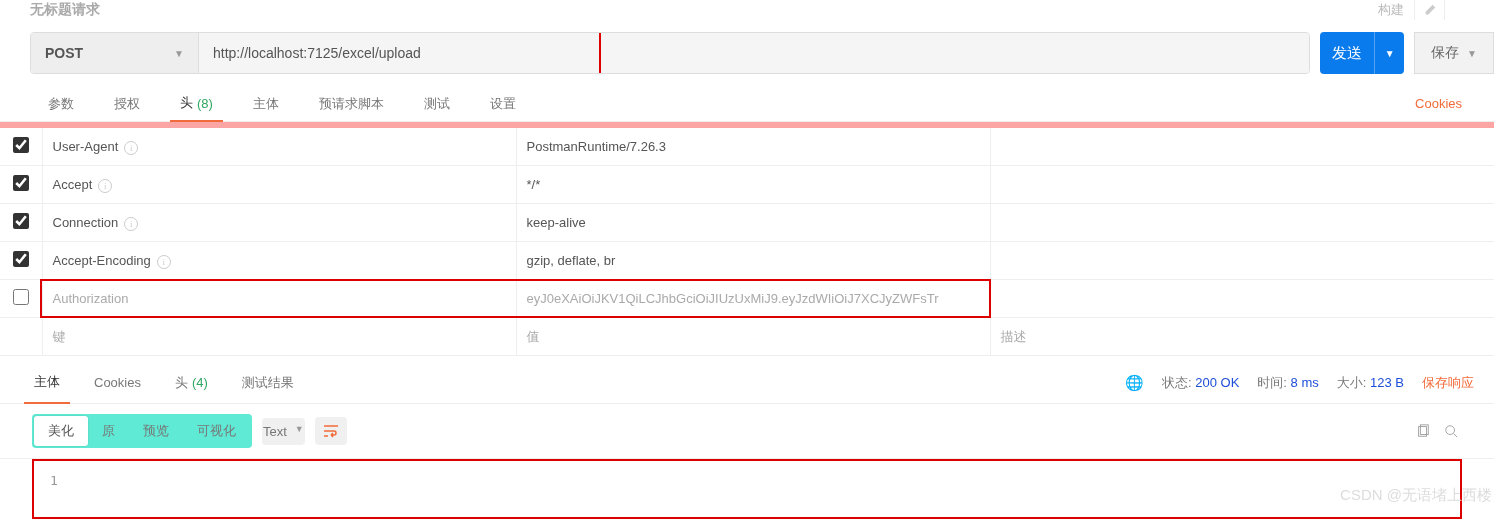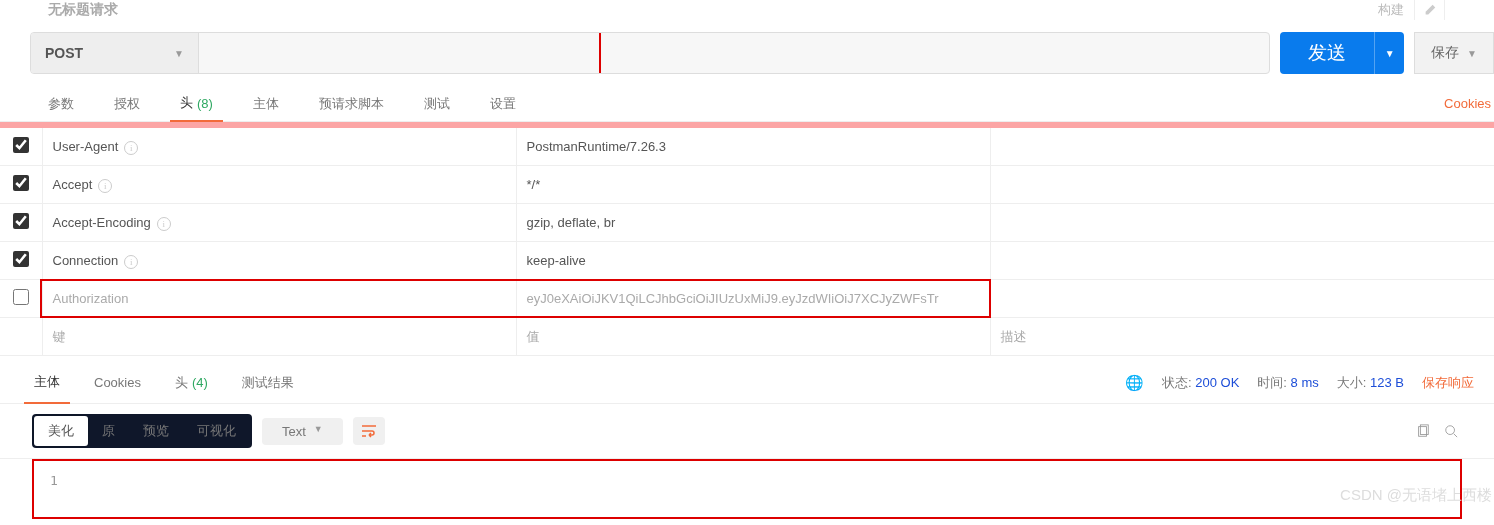--- a/index.html
+++ b/index.html
@@ -1,34 +1,34 @@
 <!DOCTYPE html>
 <html><head>
 <meta charset="utf-8">
 <style>
   * { box-sizing: border-box; margin: 0; padding: 0; }
   body { font-family: -apple-system, BlinkMacSystemFont, "Segoe UI", Arial, sans-serif; font-size: 13px; color: #333; background: #fff; width: 1494px; }
   
-  .top-row { display: flex; align-items: center; padding: 0 20px 0 48px; height: 20px; }
+  .top-row { display: flex; align-items: center; padding: 0 20px 0 30px; height: 20px; }
   .page-title { color: #aaa; font-size: 14px; font-weight: 600; }
   .build-label { margin-left: auto; margin-right: 10px; color: #bbb; font-size: 13px; }
   .top-icon { width: 30px; height: 20px; border-left: 1px solid #eee; display: flex; align-items: center; justify-content: center; color: #ccc; }
 
   .request-bar { display: flex; align-items: center; padding: 12px 0 12px 30px; gap: 10px; }
   .url-group { display: flex; border: 1px solid #ddd; background: #f7f7f7; border-radius: 4px; overflow: hidden; flex: 1; height: 42px; position: relative; }
   .url-highlight { position: absolute; border: 2px solid #d00; width: 575px; height: 72px; left: -5px; top: -15px; pointer-events: none; z-index: 5; }
   .method-select { width: 168px; border: none; border-right: 1px solid #ddd; display: flex; align-items: center; justify-content: space-between; padding: 0 14px; font-weight: 600; font-size: 14px; color: #555; background: #eee; cursor: pointer; }
   .method-select .caret { color: #999; font-size: 10px; }
   .url-input { flex: 1; border: none; background: #f5f5f5; padding: 0 14px; font-size: 14px; color: #555; outline: none; }
   .send-btn { display: flex; align-items: center; height: 42px; background: #097bed; color: #fff; border: none; border-radius: 4px; overflow: hidden; cursor: pointer; }
-  .send-btn .send-label { padding: 0 28px; font-size: 19px; font-weight: 500; }
+  .send-btn .send-label { padding: 0 12px; font-size: 15px; font-weight: 500; }
   .send-btn .caret-box { width: 30px; height: 100%; border-left: 1px solid rgba(255,255,255,0.3); display: flex; align-items: center; justify-content: center; font-size: 10px; }
   .save-btn { display: flex; align-items: center; height: 42px; background: #f2f2f2; border: 1px solid #ddd; border-radius: 0; padding: 0 16px; color: #666; font-size: 14px; cursor: pointer; }
 
-  .tabs-row { display: flex; align-items: center; border-bottom: 1px solid #eee; padding: 0 3px 0 38px; height: 36px; position: relative; }
+  .tabs-row { display: flex; align-items: center; border-bottom: 1px solid #eee; padding: 0 32px 0 38px; height: 36px; position: relative; }
   .tabs-row .tab { padding: 0 10px; margin-right: 20px; height: 100%; display: flex; align-items: center; color: #777; cursor: pointer; font-size: 13px; }
   .tabs-row .tab.active { color: #333; border-bottom: 2px solid #f26b3a; margin-bottom: -1px; }
   .tabs-row .tab .count { color: #2fa862; margin-left: 4px; }
   .cookies-link { margin-left: auto; color: #f26b3a; font-size: 13px; cursor: pointer; }
 
   .headers-table { width: 100%; border-collapse: collapse; }
   .headers-table td { border: 1px solid #eee; padding: 9px 10px; font-size: 13px; color: #555; height: 38px; }
   .headers-table .chk-cell { width: 42px; text-align: center; border-left: none; }
   .headers-table .chk-cell input[type=checkbox] { width: 16px; height: 16px; accent-color: #333; cursor: pointer; }
   .headers-table .key-cell { width: 474px; }
@@ -42,24 +42,24 @@
   .resp-tabs-row { display: flex; align-items: center; border-bottom: 1px solid #eee; padding: 0 20px 0 24px; height: 42px; margin-top: 6px; }
   .resp-tabs-row .rtab { padding: 0 10px; margin-right: 14px; height: 100%; display: flex; align-items: center; color: #777; cursor: pointer; font-size: 13px; }
   .resp-tabs-row .rtab.active { color: #333; border-bottom: 2px solid #f26b3a; margin-bottom: -1px; }
   .resp-tabs-row .rtab .count { color: #2fa862; margin-left: 4px; }
   .resp-meta { margin-left: auto; display: flex; align-items: center; gap: 18px; font-size: 13px; color: #777; }
   .resp-meta .globe { font-size: 15px; color: #999; }
   .resp-meta .val { color: #1d4ed8; }
   .save-resp { color: #f26b3a; cursor: pointer; font-weight: 500; }
 
   .body-toolbar { display: flex; align-items: center; padding: 10px 32px; gap: 10px; border-bottom: 1px solid #eee; }
-  .btab-group { display: flex; background: #0f172a; border-radius: 4px; padding: 2px; }
+  .btab-group { display: flex; background: #5eead4; border-radius: 4px; padding: 2px; }
   .btab { padding: 6px 14px; color: #777; font-size: 13px; cursor: pointer; border-radius: 3px; }
   .btab.active { background: #fff; color: #555; box-shadow: 0 0 2px rgba(0,0,0,0.15); }
-  .text-select { display: flex; padding: 6px 20px; background: #f0f0f0; border-radius: 4px; color: #777; cursor: pointer; font-size: 13px; gap: 8px; }
+  .text-select { display: flex; padding: 6px 1px; background: #f0f0f0; border-radius: 4px; color: #777; cursor: pointer; font-size: 13px; gap: 8px; }
   .wrap-btn { padding: 4px 8px; background: #f0f0f0; border-radius: 4px; color: #f26b3a; cursor: pointer; width: 32px; height: 28px; display: flex; align-items: center; justify-content: center; }
   .copy-row { margin-left: auto; display: flex; gap: 6px; color: #999; }
   .copy-row .ico { width: 22px; height: 22px; display: flex; align-items: center; justify-content: center; cursor: pointer; }
 
   .resp-body { position: relative; margin: 0 32px; border: 2px solid #d00; padding: 12px 16px; min-height: 60px; font-family: Consolas, monospace; font-size: 13px; }
   .resp-body .ln { color: #999; display: inline-block; width: 20px; }
   
   .watermark { position: absolute; right: 2px; bottom: 20px; color: #ddd; font-size: 15px; pointer-events: none; }
 </style>
 </head>
@@ -76,20 +76,21 @@
   <span class="top-icon"></span>
 </div>
 
 <div class="request-bar">
   <div class="url-group">
     <div class="url-highlight"></div>
     <div class="method-select">
       <span>POST</span>
       <span class="caret">▼</span>
     </div>
+    <input class="url-input" value="http://localhost:7125/excel/upload" style="">
   </div>
   <button class="send-btn">
     <span class="send-label">发送</span>
     <span class="caret-box">▼</span>
   </button>
   <button class="save-btn">
     <span>保存</span>
     <span style="margin-left:8px;font-size:10px;color:#999">▼</span>
   </button>
 </div>
@@ -117,28 +118,28 @@
     <td class="desc-cell" style="border-top:0"></td>
   </tr>
   <tr>
     <td class="chk-cell"><input type="checkbox" checked="" style=""></td>
     <td class="key-cell"><span>Accept</span><span class="info-ic">i</span></td>
     <td class="val-cell">*/*</td>
     <td class="desc-cell"></td>
   </tr>
   <tr>
     <td class="chk-cell"><input type="checkbox" checked="" style=""></td>
+    <td class="key-cell"><span>Connection</span><span class="info-ic">i</span></td>
+    <td class="val-cell">keep-alive</td>
+    <td class="desc-cell"></td>
+  </tr>
+  <tr>
+    <td class="chk-cell"><input type="checkbox" checked="" style=""></td>
     <td class="key-cell"><span>Accept-Encoding</span><span class="info-ic">i</span></td>
     <td class="val-cell">gzip, deflate, br</td>
-    <td class="desc-cell"></td>
-  </tr>
-  <tr>
-    <td class="chk-cell"><input type="checkbox" checked="" style=""></td>
-    <td class="key-cell"><span>Connection</span><span class="info-ic">i</span></td>
-    <td class="val-cell">keep-alive</td>
     <td class="desc-cell"></td>
   </tr>
   <tr class="auth-row">
     <td class="chk-cell"><input type="checkbox" style="accent-color: rgb(204, 204, 204);"></td>
     <td class="key-cell">Authorization</td>
     <td class="val-cell"><span>eyJ0eXAiOiJKV1QiLCJhbGciOiJIUzUxMiJ9.eyJzdWIiOiJ7XCJyZWFsTr</span><div class="auth-highlight"></div></td>
     <td class="desc-cell"></td>
   </tr>
   <tr class="placeholder-row">
     <td class="chk-cell"></td>

